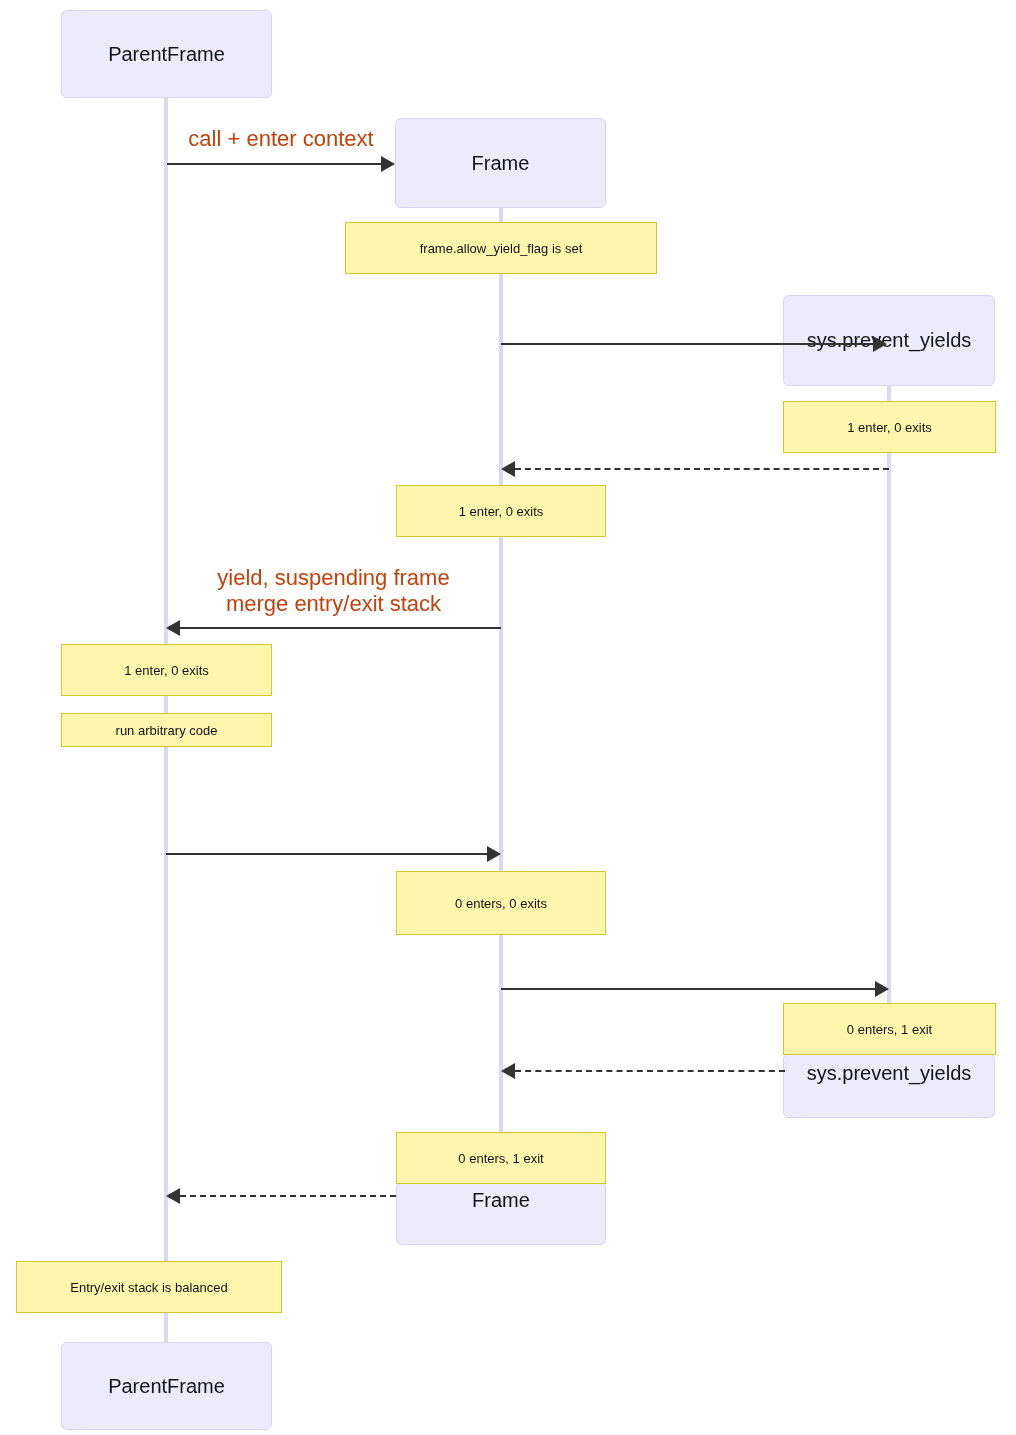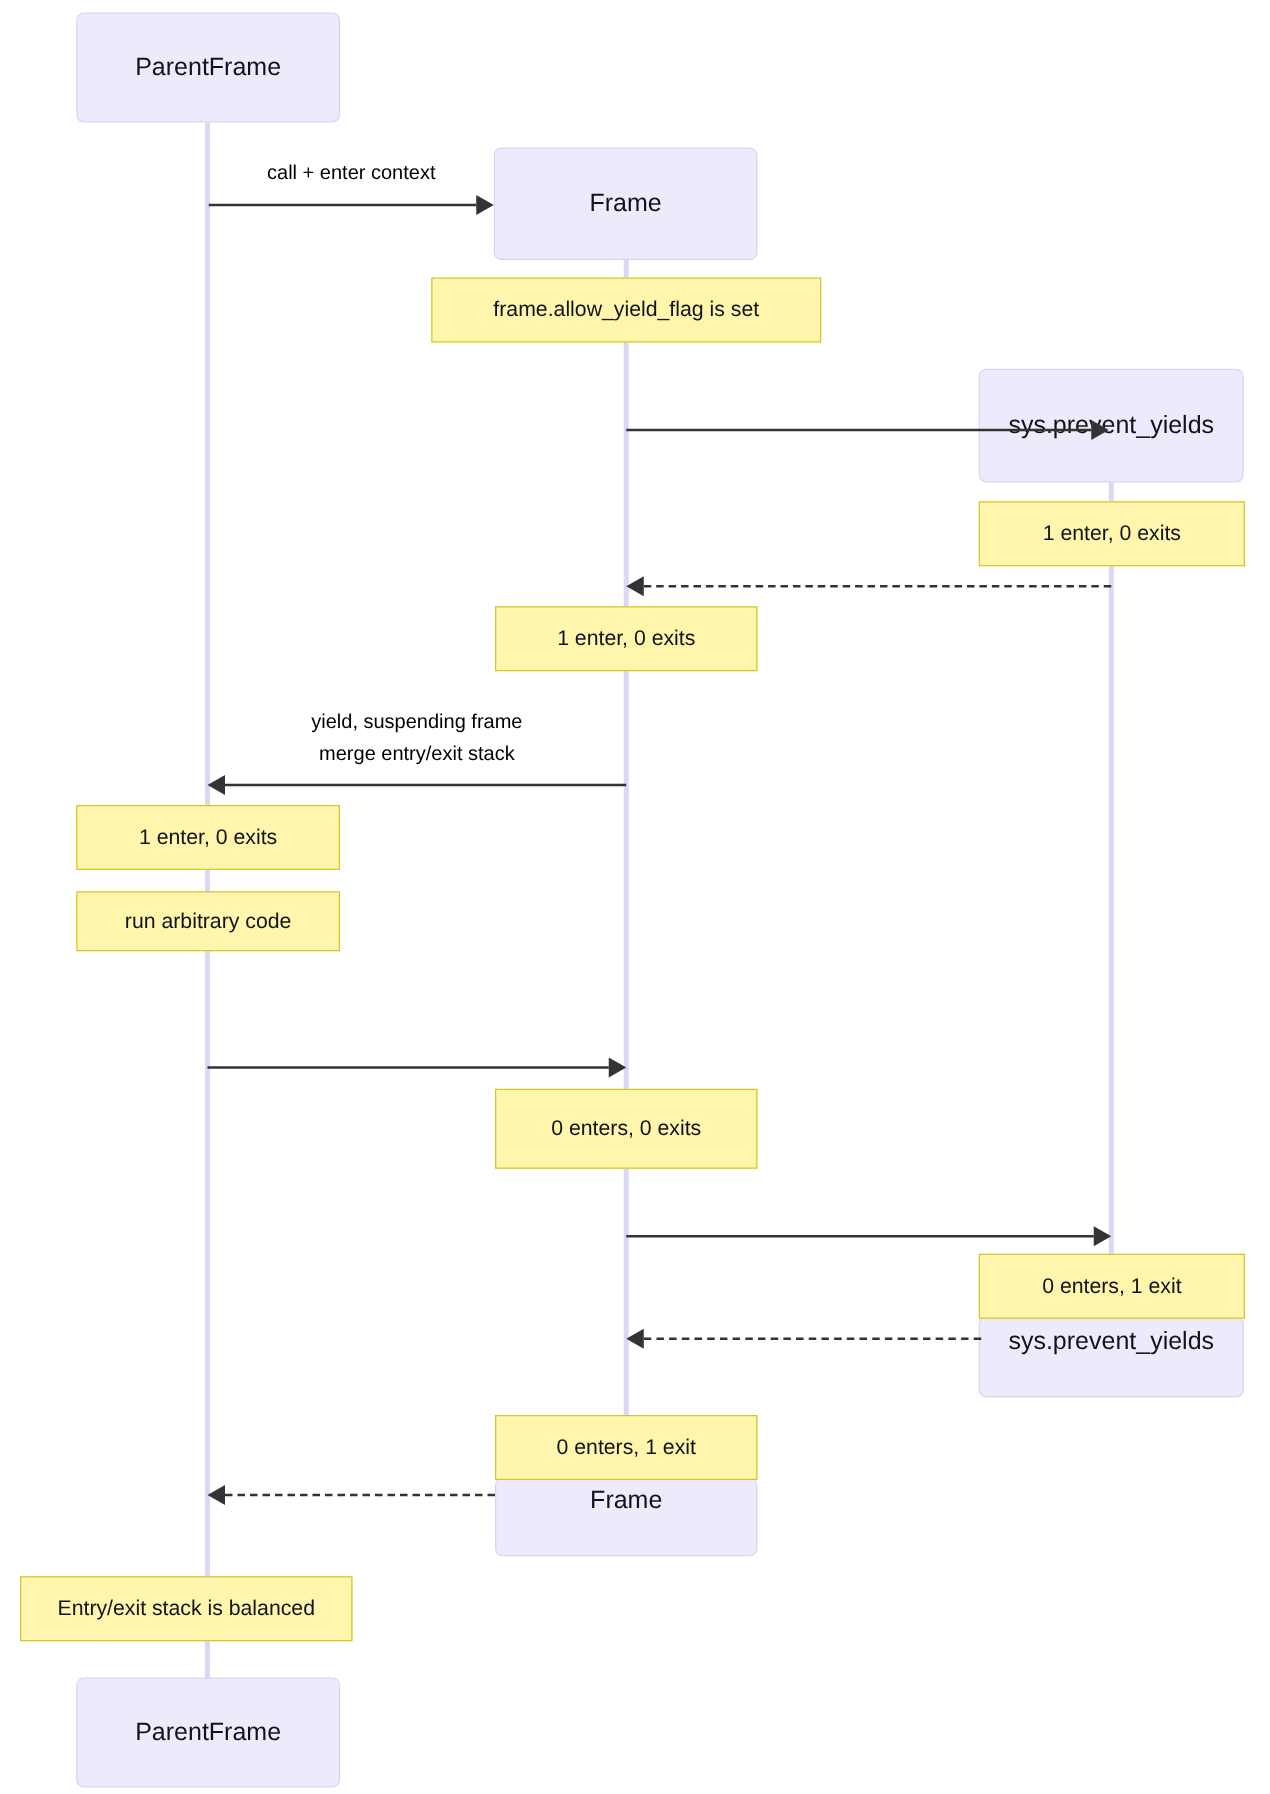--- a/index.html
+++ b/index.html
@@ -40,21 +40,21 @@
     text-align: center;
     z-index: 3;
   }
   
   .note {
     position: absolute;
     box-sizing: border-box;
     background: #FFF5AD;
     border: 1px solid #D0C92D;
     color: #101418;
-    font-size: 17px;
+    font-size: 13px;
     display: flex;
     align-items: center;
     justify-content: center;
     text-align: center;
     z-index: 5;
   }
   
   .msg {
     position: absolute;
     z-index: 4;
@@ -78,22 +78,22 @@
     border-bottom: 8px solid transparent;
     border-left: 14px solid #333333;
   }
   .arrowhead.left {
     border-top: 8px solid transparent;
     border-bottom: 8px solid transparent;
     border-right: 14px solid #333333;
   }
   .msg-label {
     position: absolute;
-    color: #000000;
-    font-size: 16px;
+    color: #c2410c;
+    font-size: 22px;
     text-align: center;
     white-space: pre;
     line-height: 26px;
     z-index: 6;
   }
 </style>
 </head>
 <body>
 
 <div id="diagram">
@@ -157,21 +157,21 @@
   <div class="msg" style="left:166px; top:627px; width:335px;">
     <div class="msg-line" style="left:14px; width:321px;"></div>
     <div class="arrowhead left" style="left:0px; top:-7px;"></div>
   </div>
   <div class="msg-label" style="left:166px; top:565px; width:335px;"><span>yield, suspending frame</span><br><span>merge entry/exit stack</span></div>
 
   <div class="note" style="left:61px; top:644px; width:211px; height:52px;">
     <span>1 enter, 0 exits</span>
   </div>
 
-  <div class="note" style="left:61px; top:713px; width:211px; height:48px;">
+  <div class="note" style="left:61px; top:713px; width:211px; height:34px;">
     <span>run arbitrary code</span>
   </div>
 
   <div class="msg" style="left:166px; top:853px; width:335px;">
     <div class="msg-line" style="width:321px;"></div>
     <div class="arrowhead right" style="left:321px; top:-7px;"></div>
   </div>
 
   <div class="note" style="left:396px; top:871px; width:210px; height:64px;">
     <span>0 enters, 0 exits</span>

